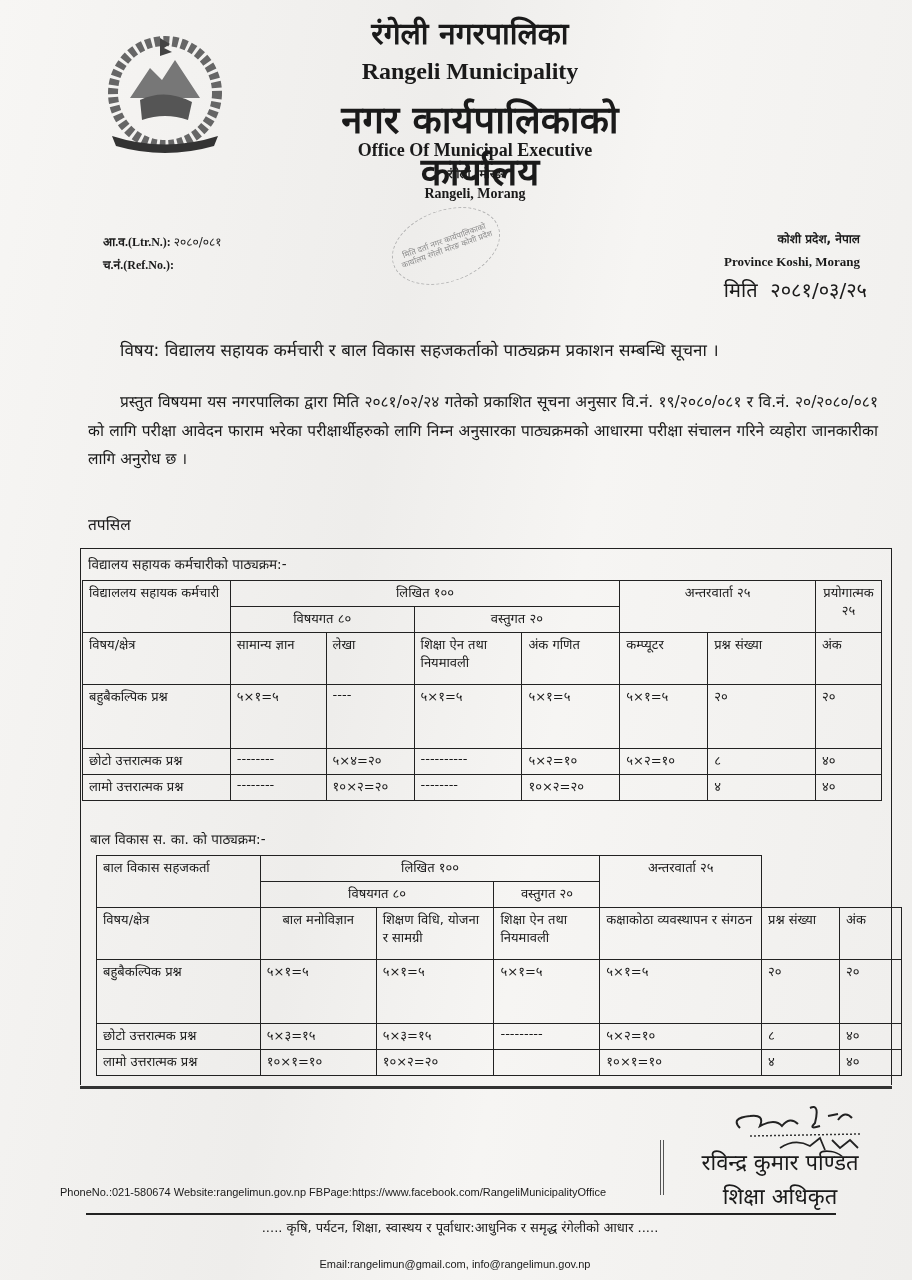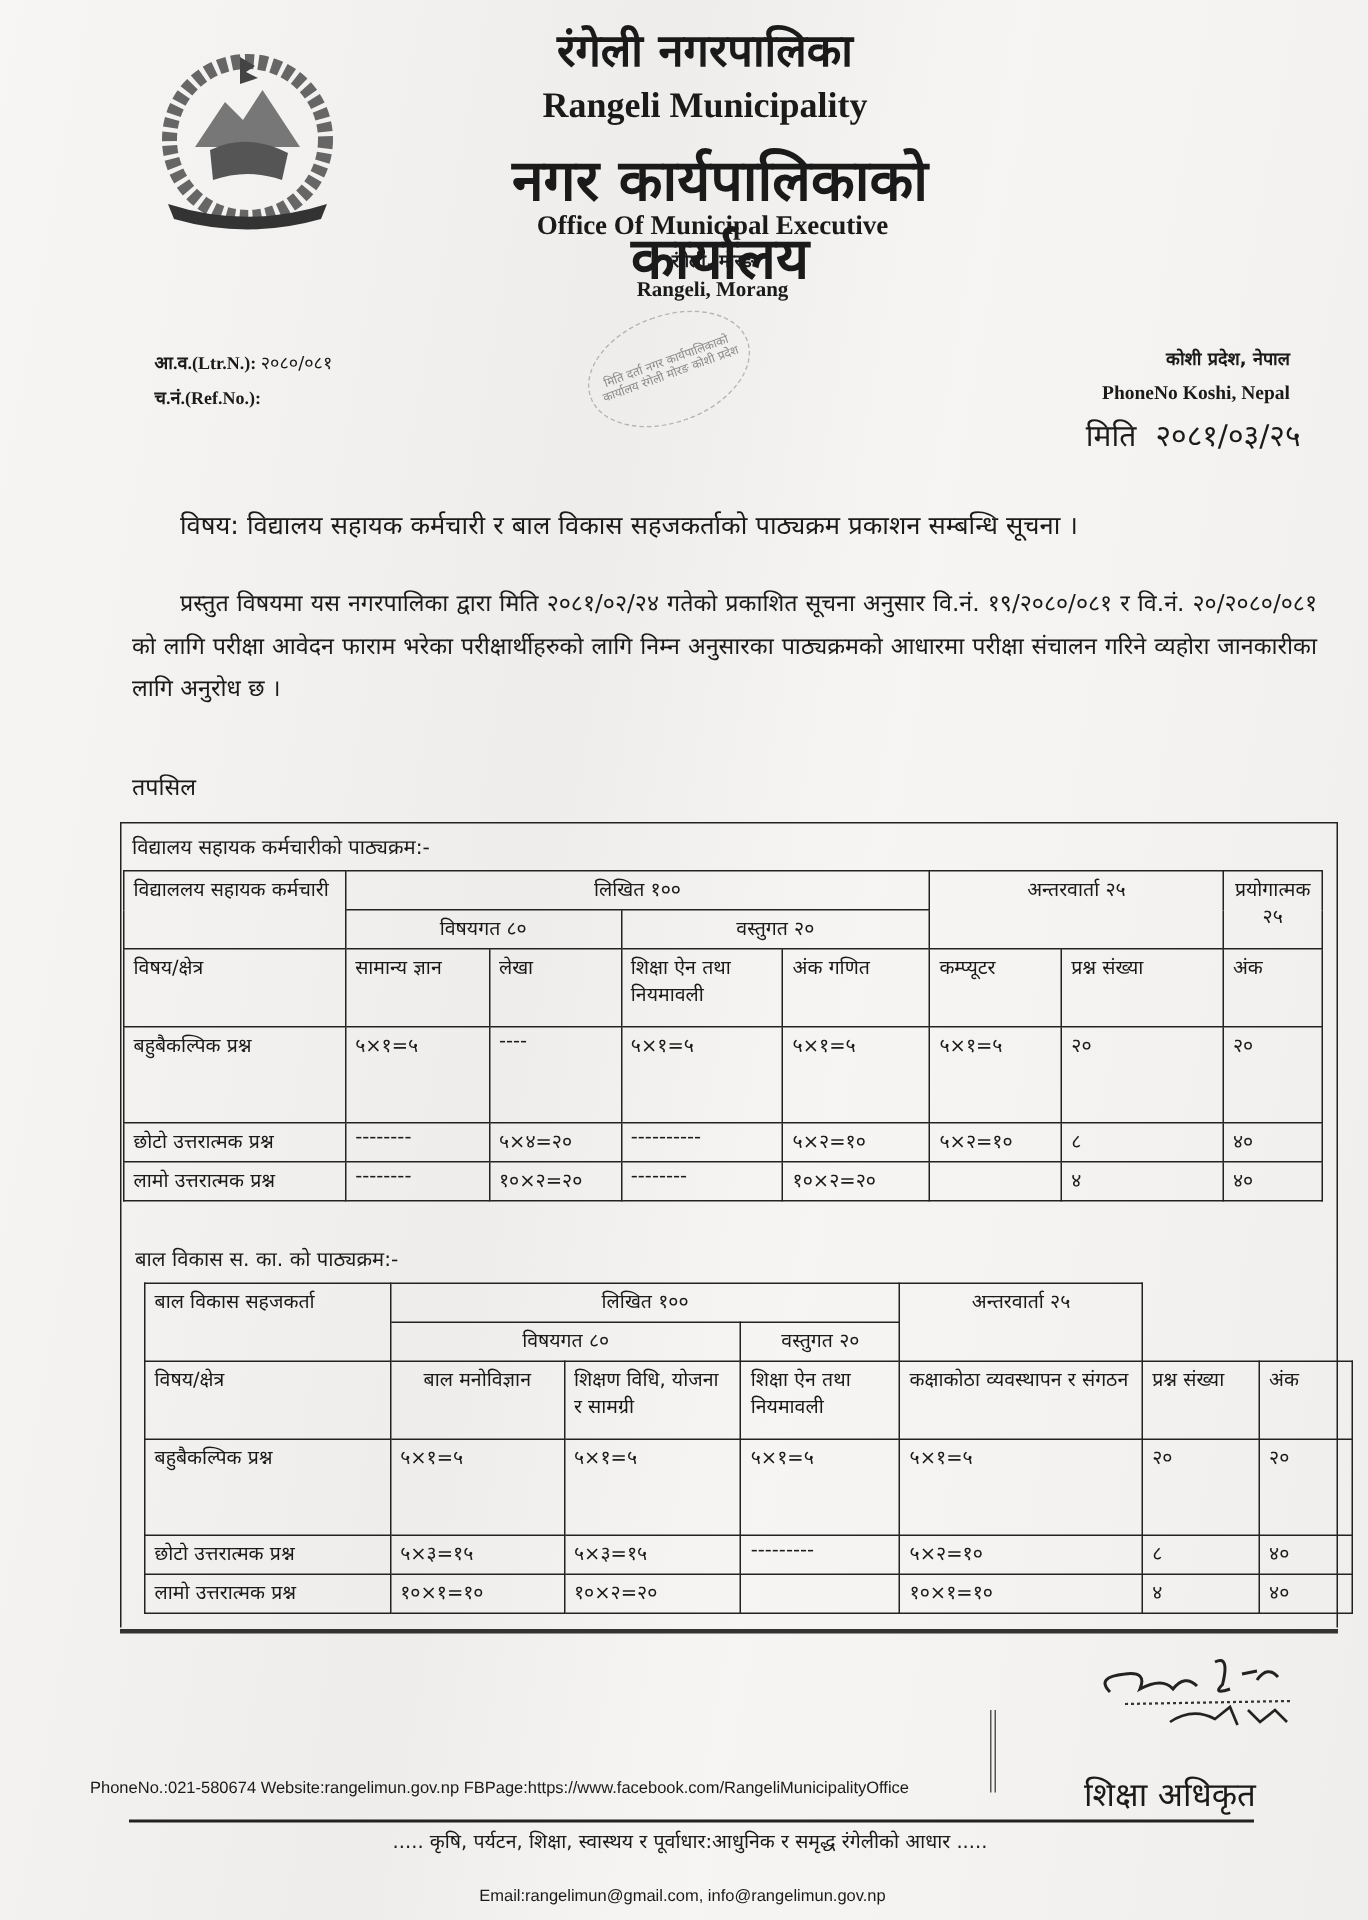--- a/index.html
+++ b/index.html
@@ -79,21 +79,21 @@
   <div class="abs ltr">
     <span>आ.व.(Ltr.N.):</span>
     <span class="val">२०८०/०८१</span>
   </div>
   <div class="abs ref">
     <span>च.नं.(Ref.No.):</span>
     <span></span>
   </div>
 
   <div class="abs prov-np">कोशी प्रदेश, नेपाल</div>
-  <div class="abs prov-en">PhoneNo Koshi, Nepal</div>
+  <div class="abs prov-en">Province Koshi, Morang</div>
   <div class="abs date">
     <span>मिति</span>&nbsp;
     <span>२०८१/०३/२५</span>
   </div>
 
   <div class="abs subject">विषय: विद्यालय सहायक कर्मचारी र बाल विकास सहजकर्ताको पाठ्यक्रम प्रकाशन सम्बन्धि सूचना ।</div>
   <div class="abs para">प्रस्तुत विषयमा यस नगरपालिका द्वारा मिति २०८१/०२/२४ गतेको प्रकाशित सूचना अनुसार वि.नं. १९/२०८०/०८१ र वि.नं. २०/२०८०/०८१ को लागि परीक्षा आवेदन फाराम भरेका परीक्षार्थीहरुको लागि निम्न अनुसारका पाठ्यक्रमको आधारमा परीक्षा संचालन गरिने व्यहोरा जानकारीका लागि अनुरोध छ ।</div>
   <div class="abs tapasil">तपसिल</div>
 
   <div class="abs frame"></div>
@@ -228,19 +228,20 @@
   <div class="abs" style="left:80px; top:1086px; width:812px; border-top:3px solid #333;"></div>
 
   <div class="abs sig-scribble">
     <svg width="150" height="55" viewBox="0 0 150 55">
       <path d="M20 30 Q10 20 30 18 Q45 16 40 28 Q55 20 62 28 Q70 18 78 26 M90 10 Q100 5 95 25 Q88 32 100 28 M108 18 L118 16 M118 22 Q125 12 132 20" fill="none" stroke="#222" stroke-width="2"></path>
       <path d="M30 38 L140 36" stroke="#333" stroke-width="1.5" stroke-dasharray="2 2"></path>
       <path d="M60 50 Q75 40 90 48 L100 40 L105 52 M112 42 L120 50 L130 42 L138 50" fill="none" stroke="#222" stroke-width="1.8"></path>
     </svg>
   </div>
   <div class="abs sig-bar"></div>
+  <div class="abs sig-name">रविन्द्र कुमार पण्डित</div>
   <div class="abs sig-title">शिक्षा अधिकृत</div>
 
   <div class="abs foot-line"></div>
   <div class="abs motto">..... कृषि, पर्यटन, शिक्षा, स्वास्थय र पूर्वाधार:आधुनिक र समृद्ध रंगेलीको आधार .....</div>
   <div class="abs contact">PhoneNo.:021-580674 Website:rangelimun.gov.np   FBPage:https://www.facebook.com/RangeliMunicipalityOffice</div>
   <div class="abs email">Email:rangelimun@gmail.com, info@rangelimun.gov.np</div>
 </div>
 
 </body></html>

